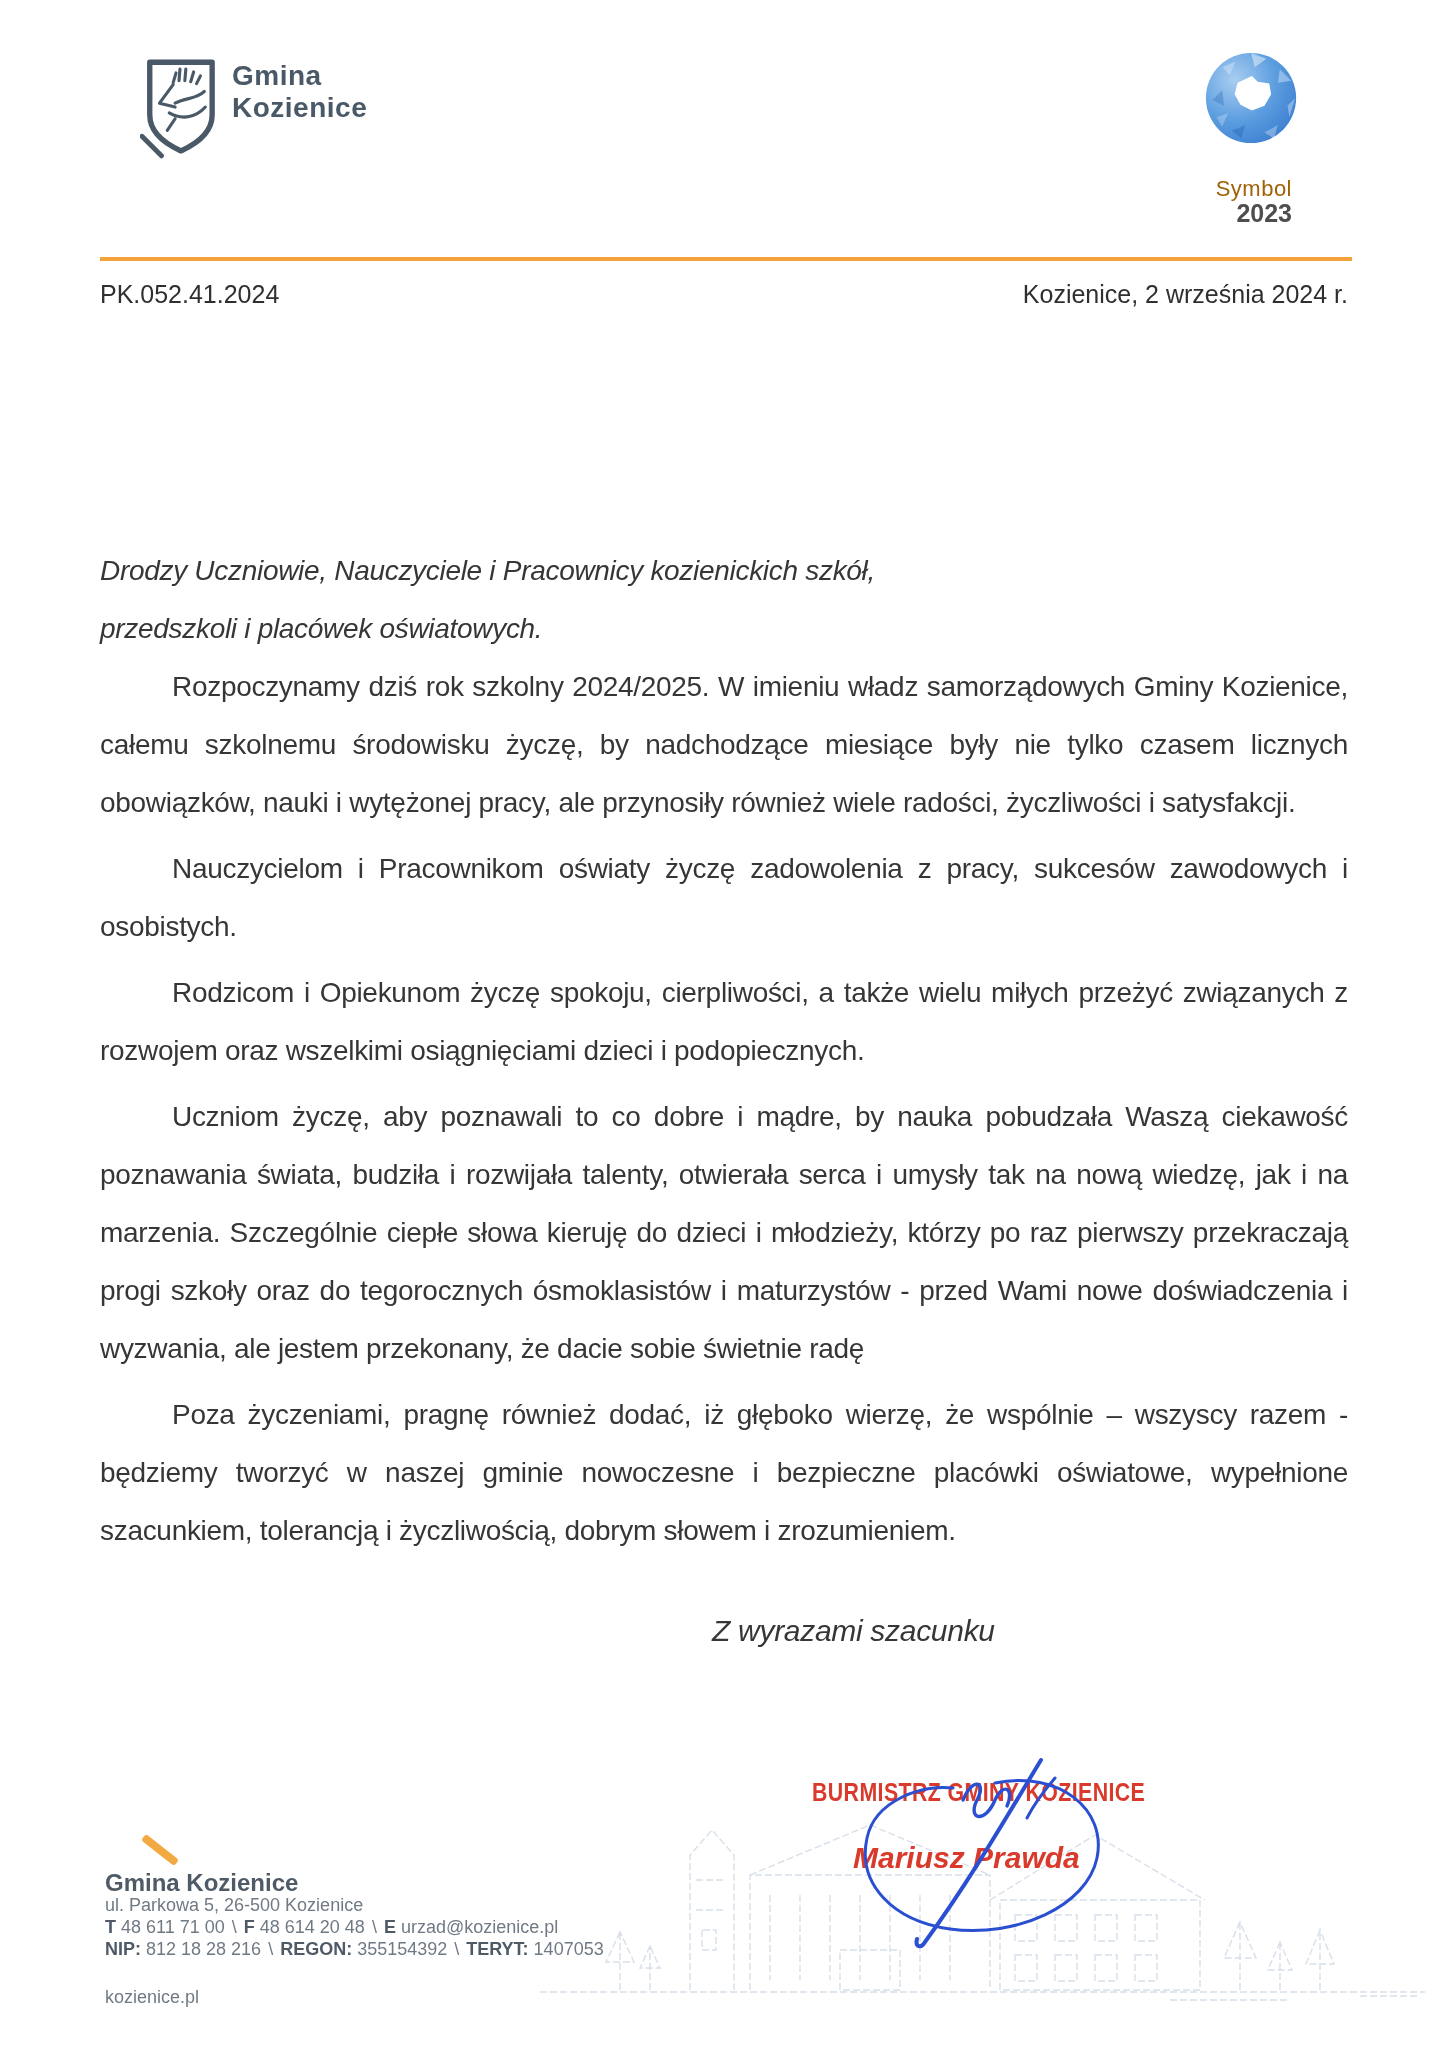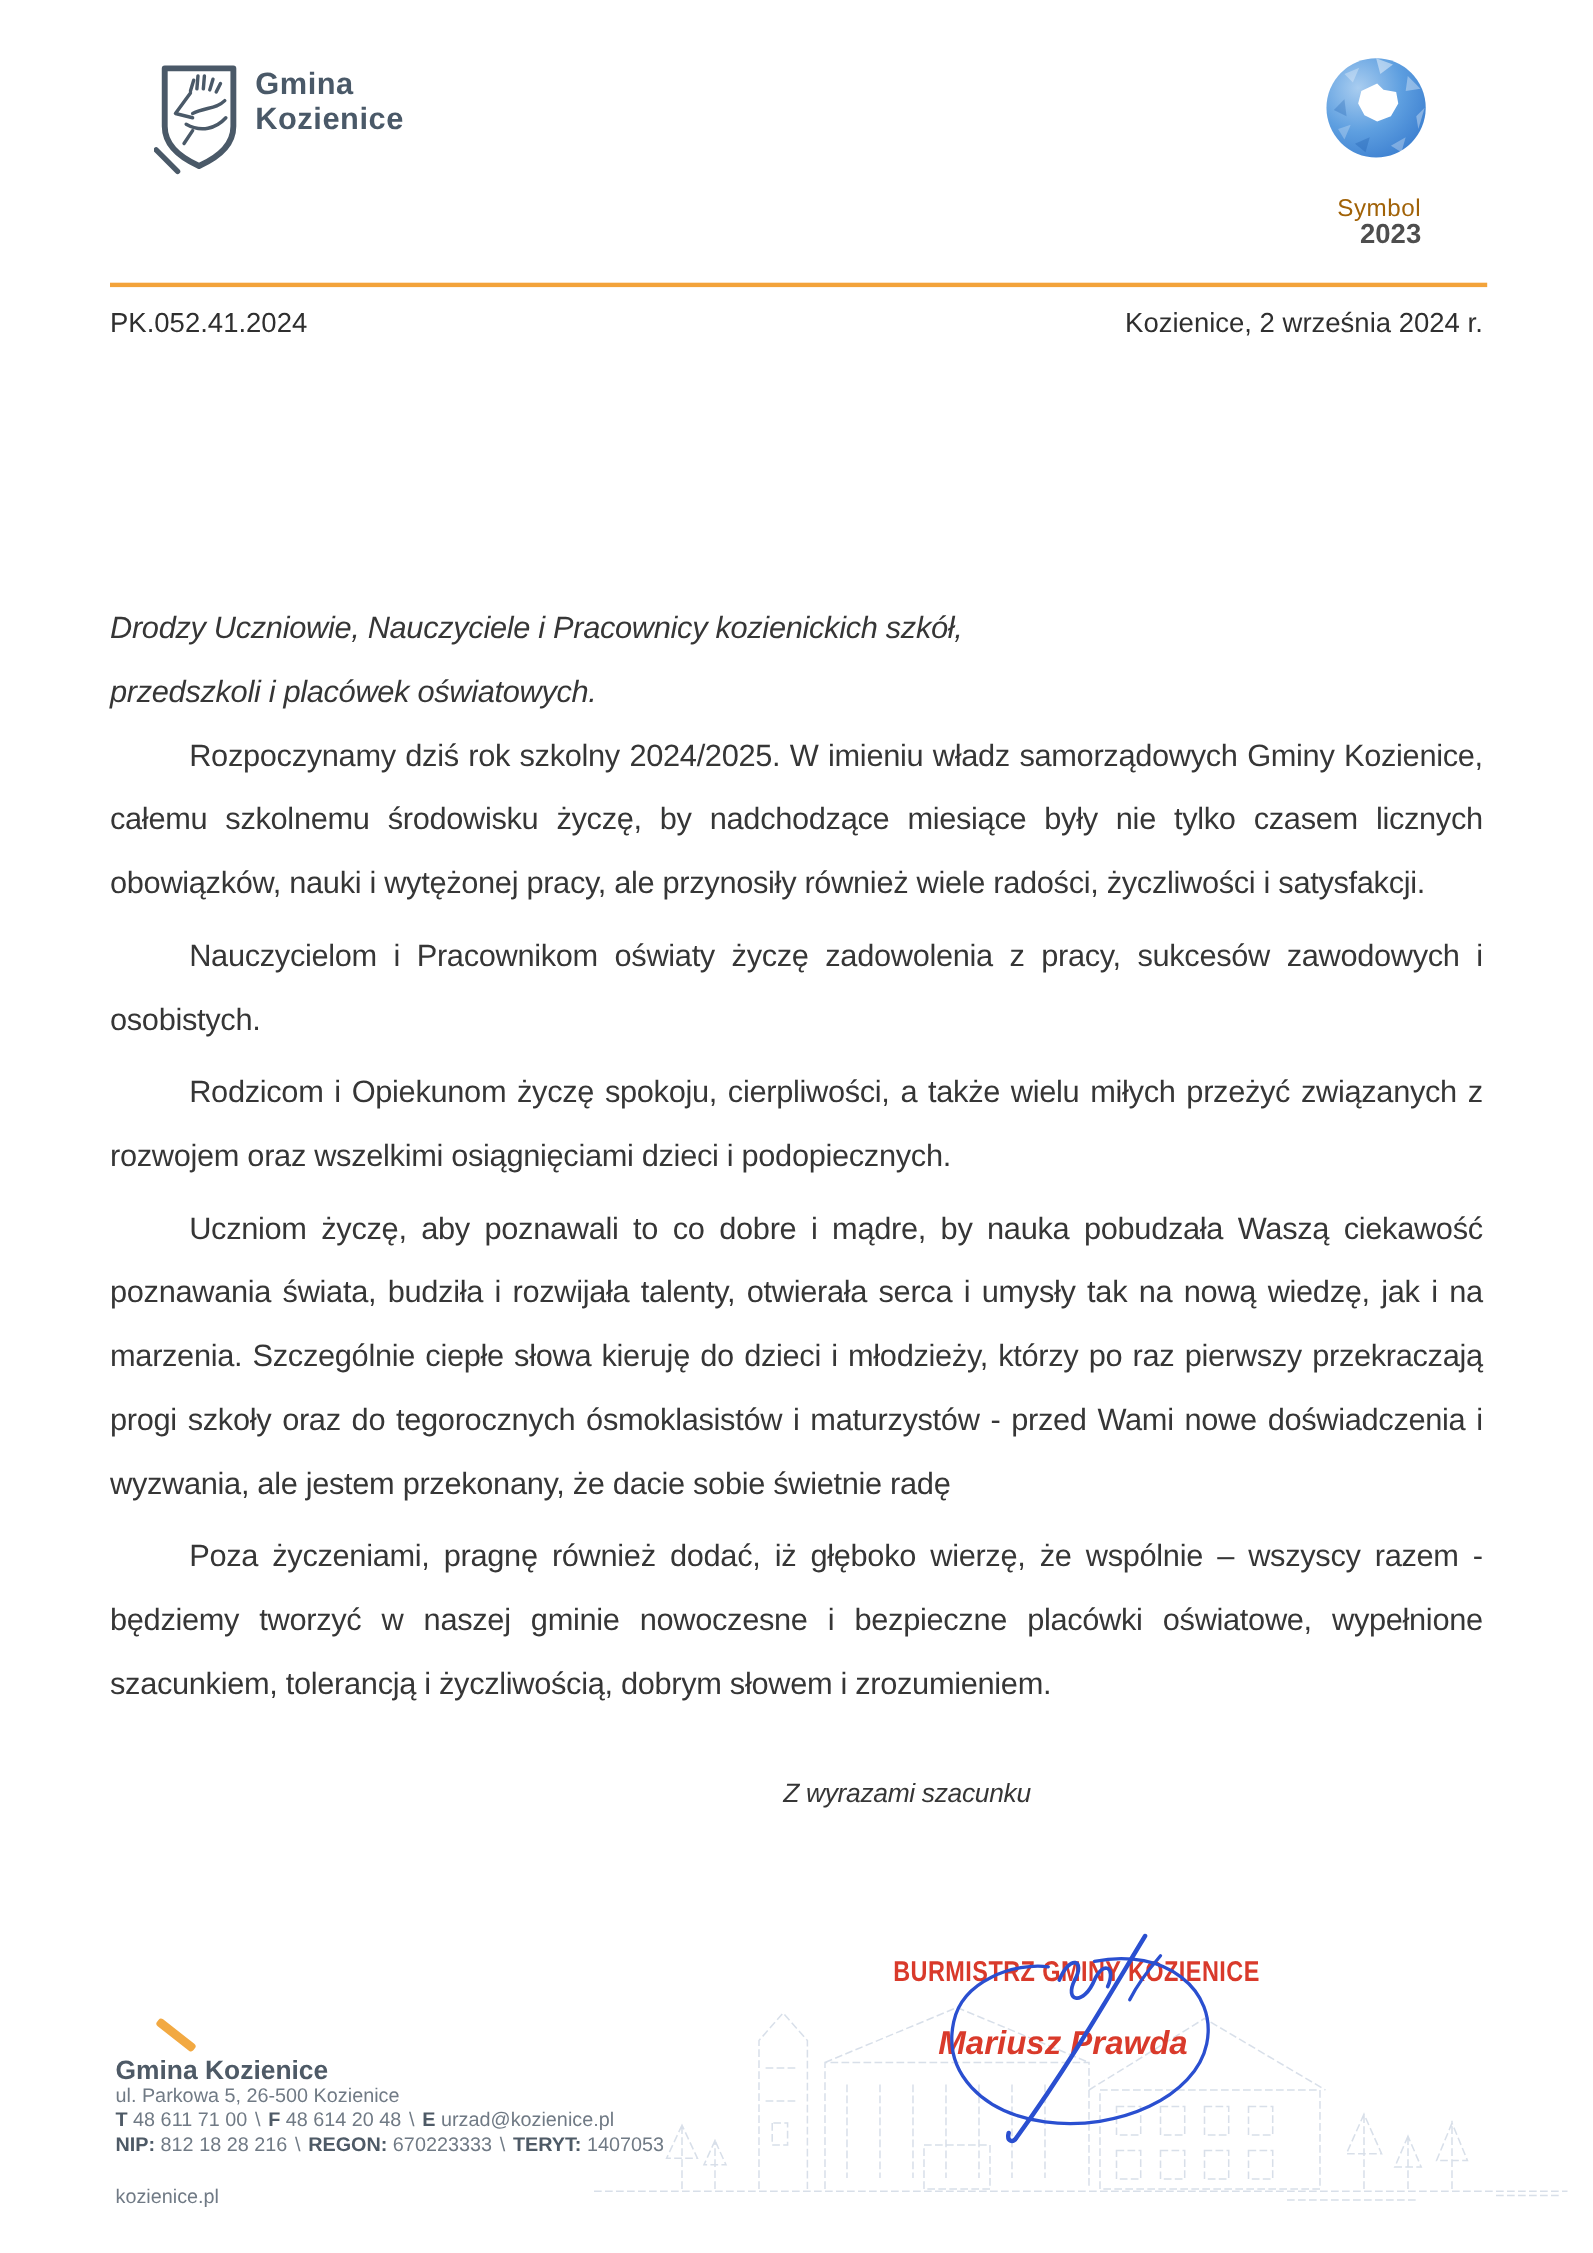--- a/index.html
+++ b/index.html
@@ -22,21 +22,21 @@
   .rule { position:absolute; left:100px; top:257px; width:1252px; height:4px; background:#f3a33a; }
 
   .meta { position:absolute; left:100px; top:280px; width:1248px; display:flex;
           justify-content:space-between; font-size:25px; color:#2f2f2f; }
 
   
   .body-text { position:absolute; left:100px; top:542px; width:1248px;
                font-size:28px; line-height:58px; letter-spacing:-0.3px; color:#363636; }
   .salutation { font-style:italic; margin:0 0 0 0; }
   .body-text p { margin:0 0 8px 0; text-align:justify; text-indent:72px; }
-  .closing { margin-top:42px; margin-left:612px; font-style:italic; font-size:24px; }
+  .closing { margin-top:42px; margin-left:612px; font-style:italic; font-size:30px; }
 
   
   .watermark { position:absolute; left:520px; top:1800px; opacity:0.55; z-index:1; }
   .stamp-title { position:absolute; left:812px; top:1777px; z-index:3; white-space:nowrap;
                  color:#d93a2b; font-weight:bold; font-size:26px; letter-spacing:0.5px;
                  transform:scaleX(0.82); transform-origin:left top; }
   .stamp-name  { position:absolute; left:853px; top:1841px; z-index:3; white-space:nowrap;
                  color:#d93a2b; font-style:italic; font-weight:600; font-size:30px; }
   .signature-svg { position:absolute; left:845px; top:1748px; z-index:4; }
 
@@ -157,18 +157,18 @@
   </svg>
 
   <div class="footer-mark"></div>
   <div class="footer">
     <div class="org">Gmina Kozienice</div>
     <div>ul. Parkowa 5, 26-500 Kozienice</div>
     <div>
       <b>T</b><span class="gap"></span><span>48 611 71 00</span><span class="sep">\</span><b>F</b><span class="gap"></span><span>48 614 20 48</span><span class="sep">\</span><b>E</b><span class="gap"></span><span>urzad@kozienice.pl</span>
     </div>
     <div>
-      <b>NIP:</b><span class="gap"></span><span>812 18 28 216</span><span class="sep">\</span><b>REGON:</b><span class="gap"></span><span>670223333</span><span class="sep">\</span><b>TERYT:</b><span class="gap"></span><span>1407053</span>
+      <b>NIP:</b><span class="gap"></span><span>812 18 28 216</span><span class="sep">\</span><b>REGON:</b><span class="gap"></span><span>355154392</span><span class="sep">\</span><b>TERYT:</b><span class="gap"></span><span>1407053</span>
     </div>
     <div class="website">kozienice.pl</div>
   </div>
 
 </div>
 
 </body></html>

